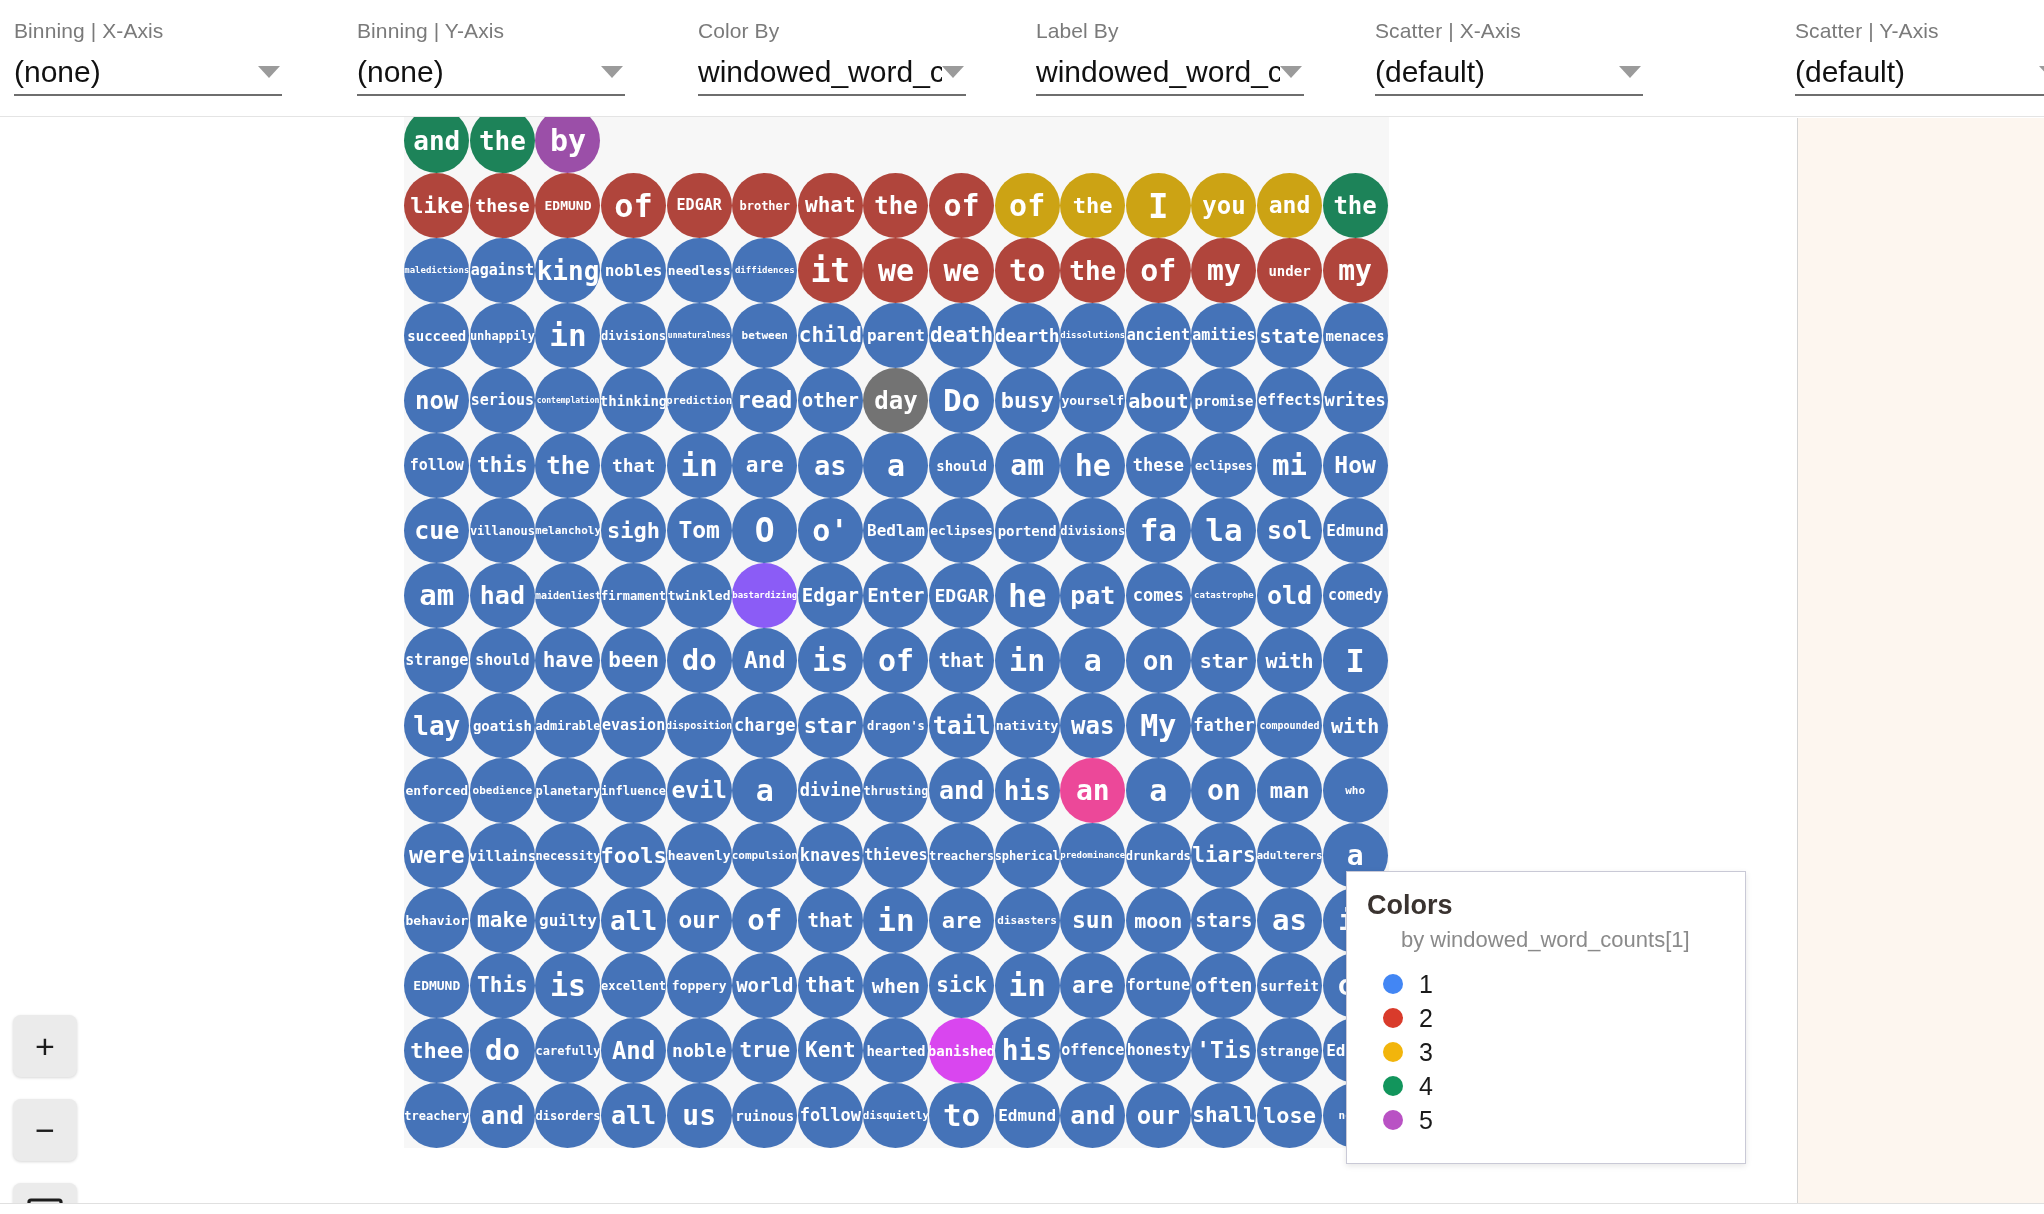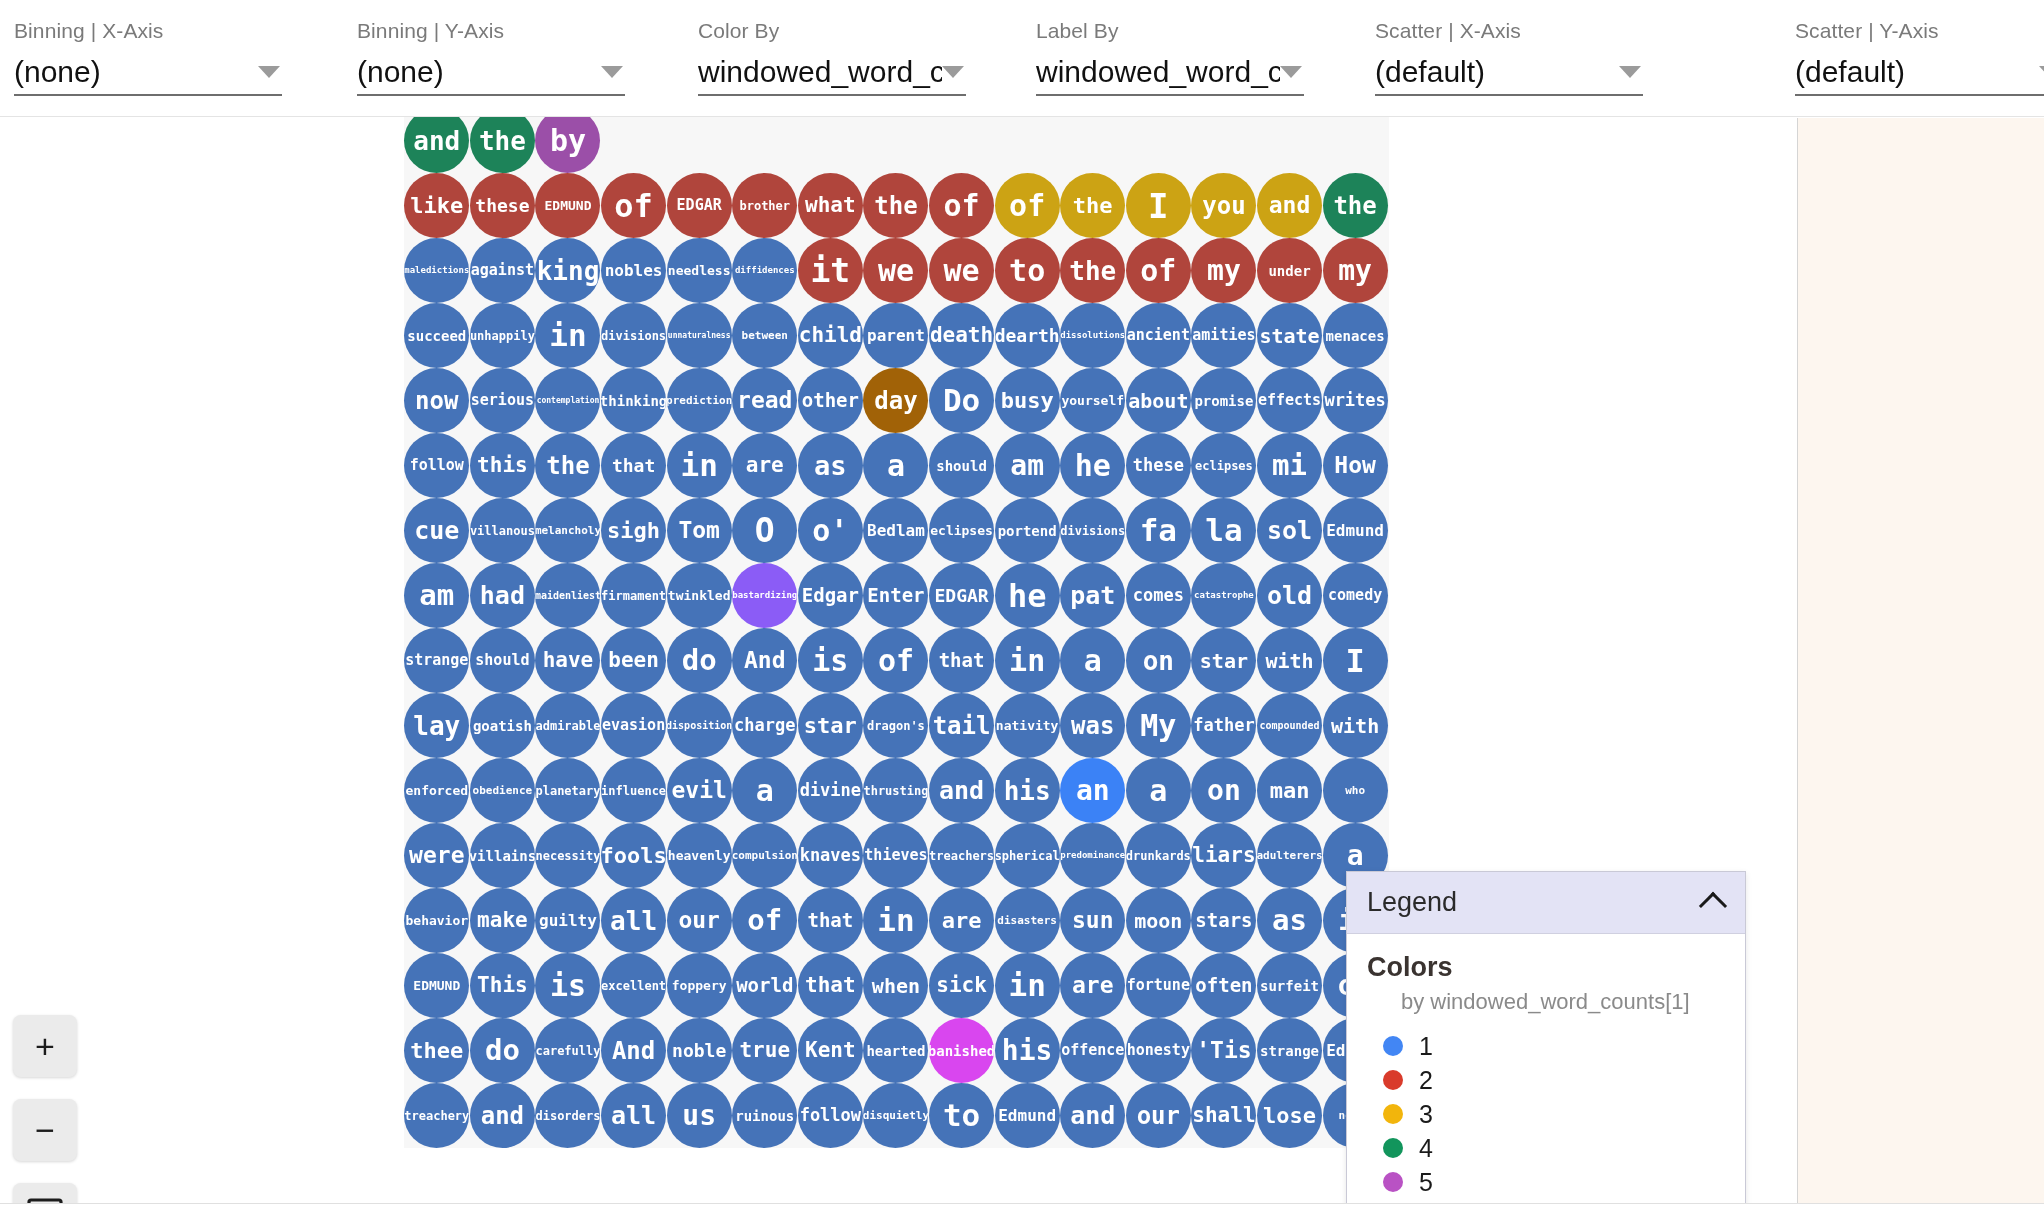--- a/index.html
+++ b/index.html
@@ -434,21 +434,21 @@
         <div class="cell">
           <div class="bubble" style="background: rgb(69, 115, 184); font-size: 11px;">prediction</div>
         </div>
         <div class="cell">
           <div class="bubble" style="background: rgb(69, 115, 184); font-size: 23px;">read</div>
         </div>
         <div class="cell">
           <div class="bubble" style="background: rgb(69, 115, 184); font-size: 19px;">other</div>
         </div>
         <div class="cell">
-          <div class="bubble" style="background: #a16207; font-size: 24px;">day</div>
+          <div class="bubble" style="background: #737373; font-size: 24px;">day</div>
         </div>
         <div class="cell">
           <div class="bubble" style="background: rgb(69, 115, 184); font-size: 31px;">Do</div>
         </div>
         <div class="cell">
           <div class="bubble" style="background: rgb(69, 115, 184); font-size: 22px;">busy</div>
         </div>
         <div class="cell">
           <div class="bubble" style="background: rgb(69, 115, 184); font-size: 13px;">yourself</div>
         </div>
@@ -725,21 +725,21 @@
         <div class="cell">
           <div class="bubble" style="background: rgb(69, 115, 184); font-size: 12px;">thrusting</div>
         </div>
         <div class="cell">
           <div class="bubble" style="background: rgb(69, 115, 184); font-size: 25px;">and</div>
         </div>
         <div class="cell">
           <div class="bubble" style="background: rgb(69, 115, 184); font-size: 26px;">his</div>
         </div>
         <div class="cell">
-          <div class="bubble" style="background: #3b82f6; font-size: 28px;">an</div>
+          <div class="bubble" style="background: #ec4899; font-size: 28px;">an</div>
         </div>
         <div class="cell">
           <div class="bubble" style="background: rgb(69, 115, 184); font-size: 30px;">a</div>
         </div>
         <div class="cell">
           <div class="bubble" style="background: rgb(69, 115, 184); font-size: 28px;">on</div>
         </div>
         <div class="cell">
           <div class="bubble" style="background: rgb(69, 115, 184); font-size: 22px;">man</div>
         </div>
@@ -996,24 +996,20 @@
         <svg width="36" height="30" viewBox="0 0 36 30">
           <rect x="2" y="2" width="32" height="26" rx="2" fill="none" stroke="#1c1c1c" stroke-width="3.2"></rect>
           <polyline points="9,14 9,9 15,9" fill="none" stroke="#1c1c1c" stroke-width="3.2"></polyline>
           <polyline points="27,17 27,22 21,22" fill="none" stroke="#1c1c1c" stroke-width="3.2"></polyline>
         </svg>
       </span>
     </button>
   </div>
 
   <div class="legend">
-    <div class="legend-header">
-      <div class="legend-title">Legend</div>
-      <div class="chevron-up"></div>
-    </div>
     <div class="legend-body">
       <div class="legend-section-title">Colors</div>
       <div class="legend-subtitle">by windowed_word_counts[1]</div>
       <div id="legend-items">
           <div class="legend-item">
             <span class="legend-swatch" style="background: rgb(66, 134, 244);"></span>
             <span class="legend-item-label">1</span>
           </div>
           <div class="legend-item">
             <span class="legend-swatch" style="background: rgb(217, 59, 43);"></span>

